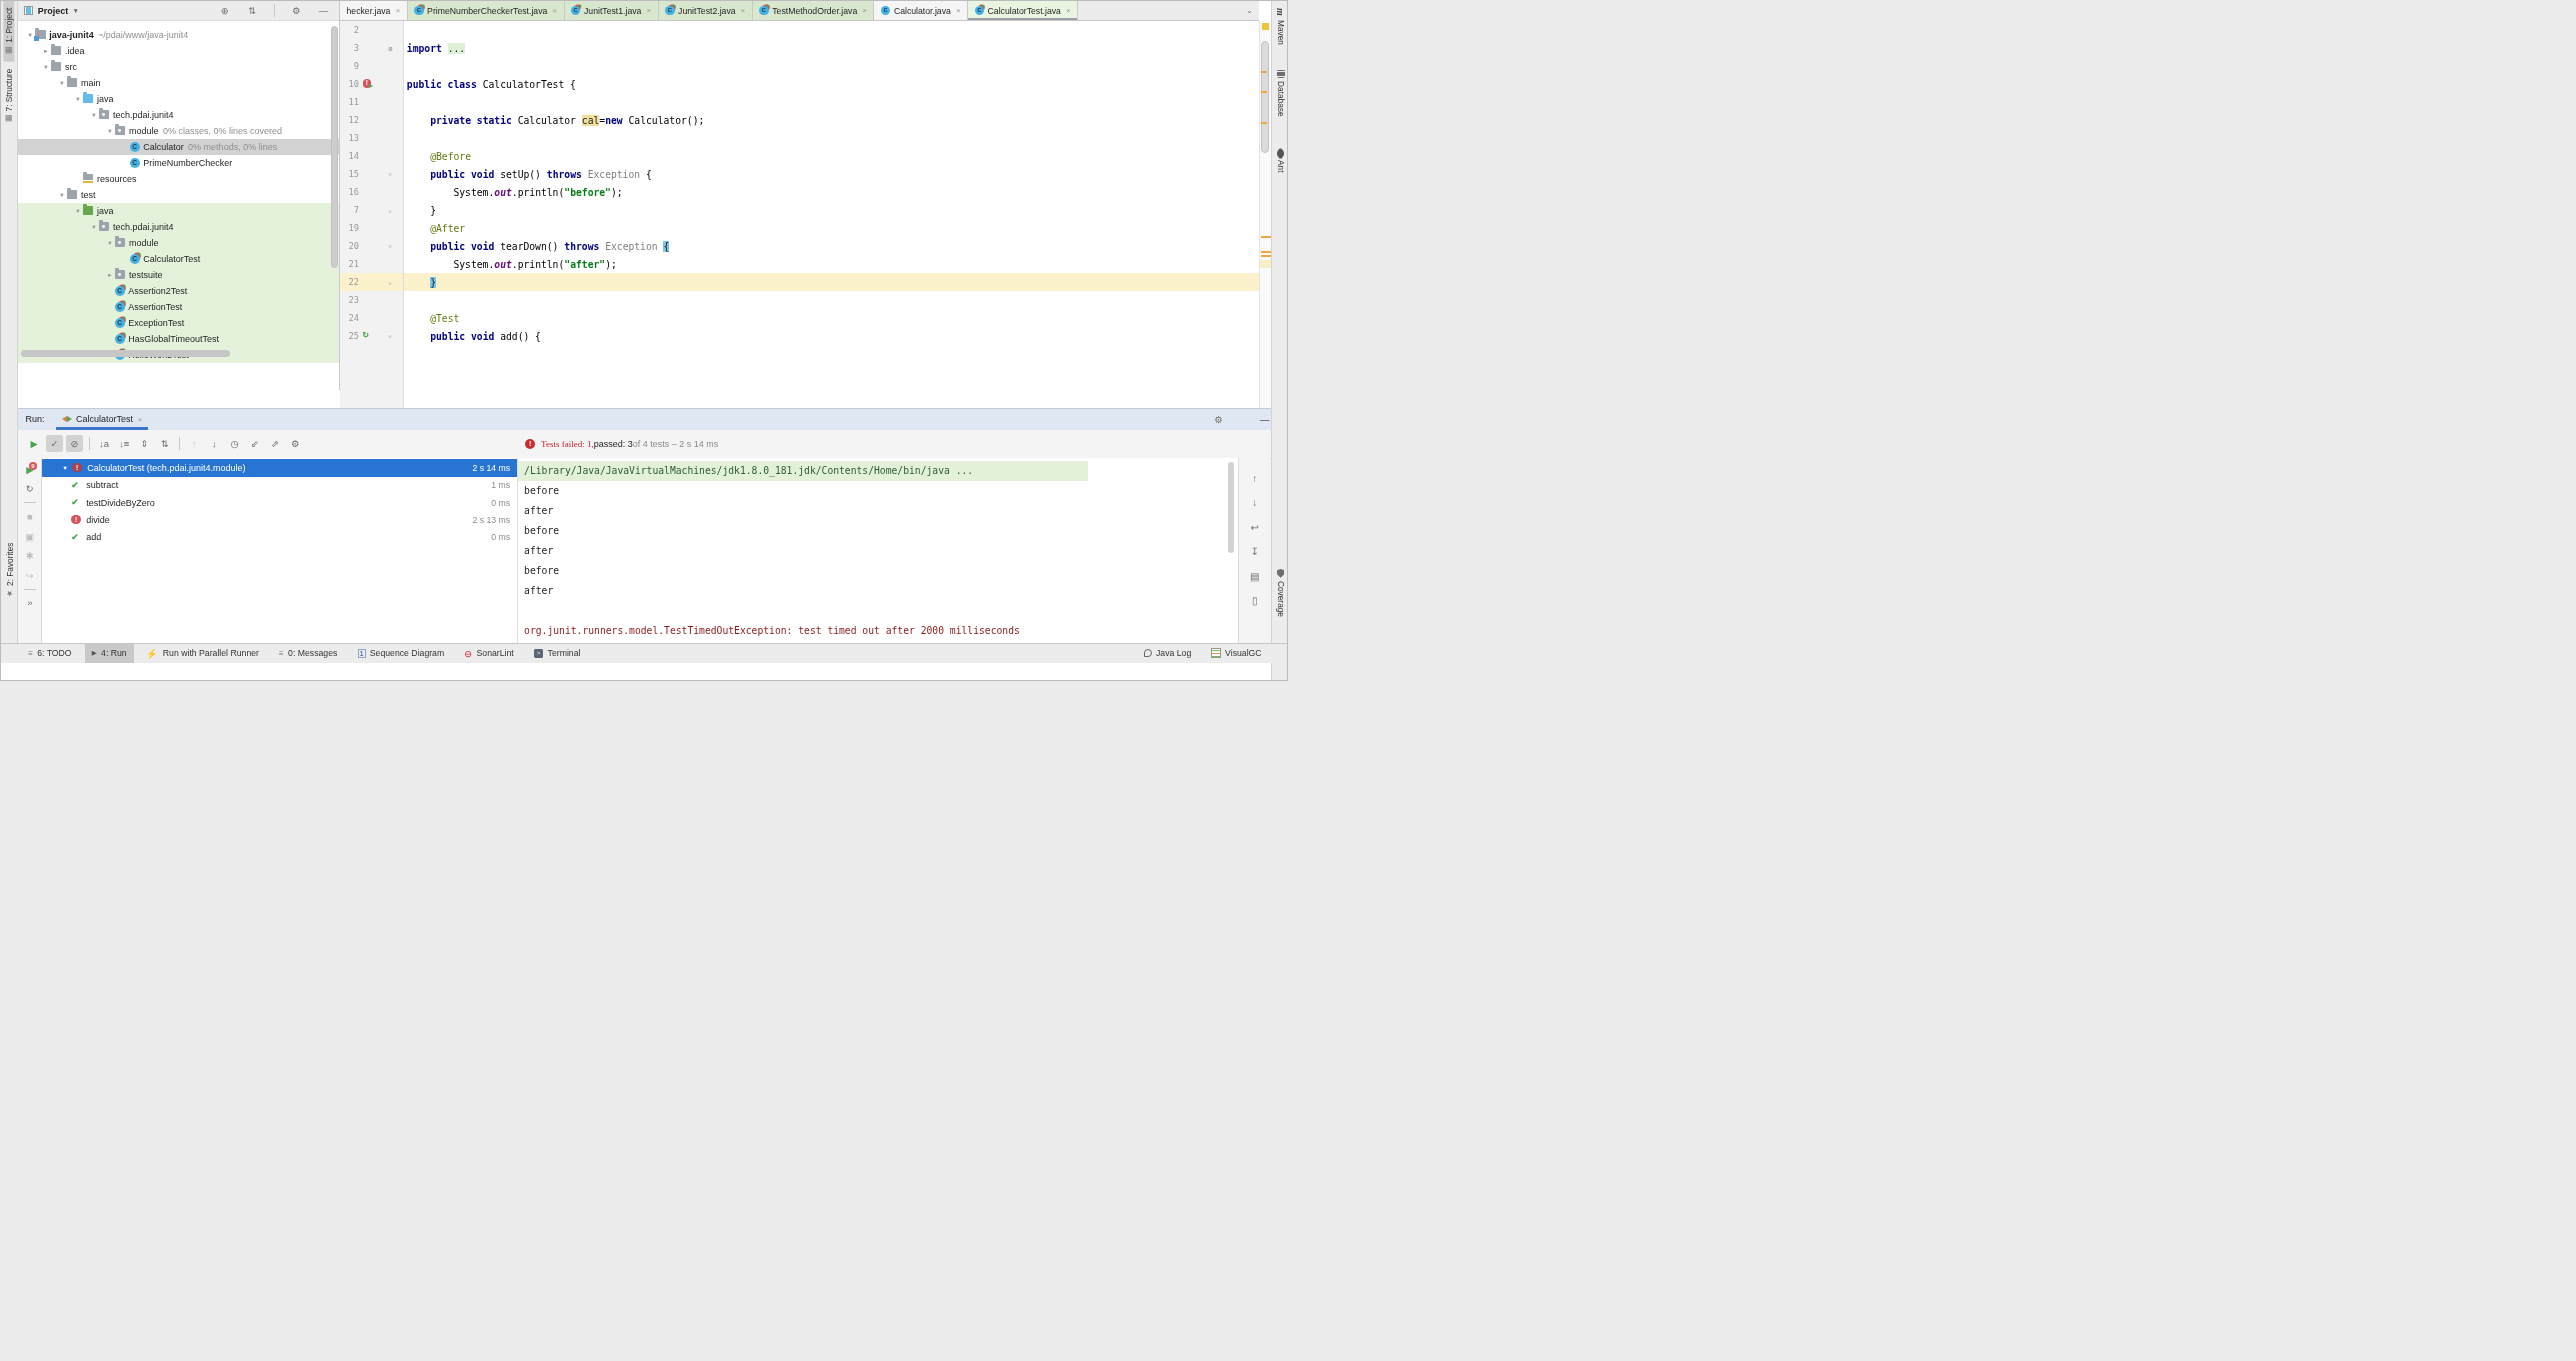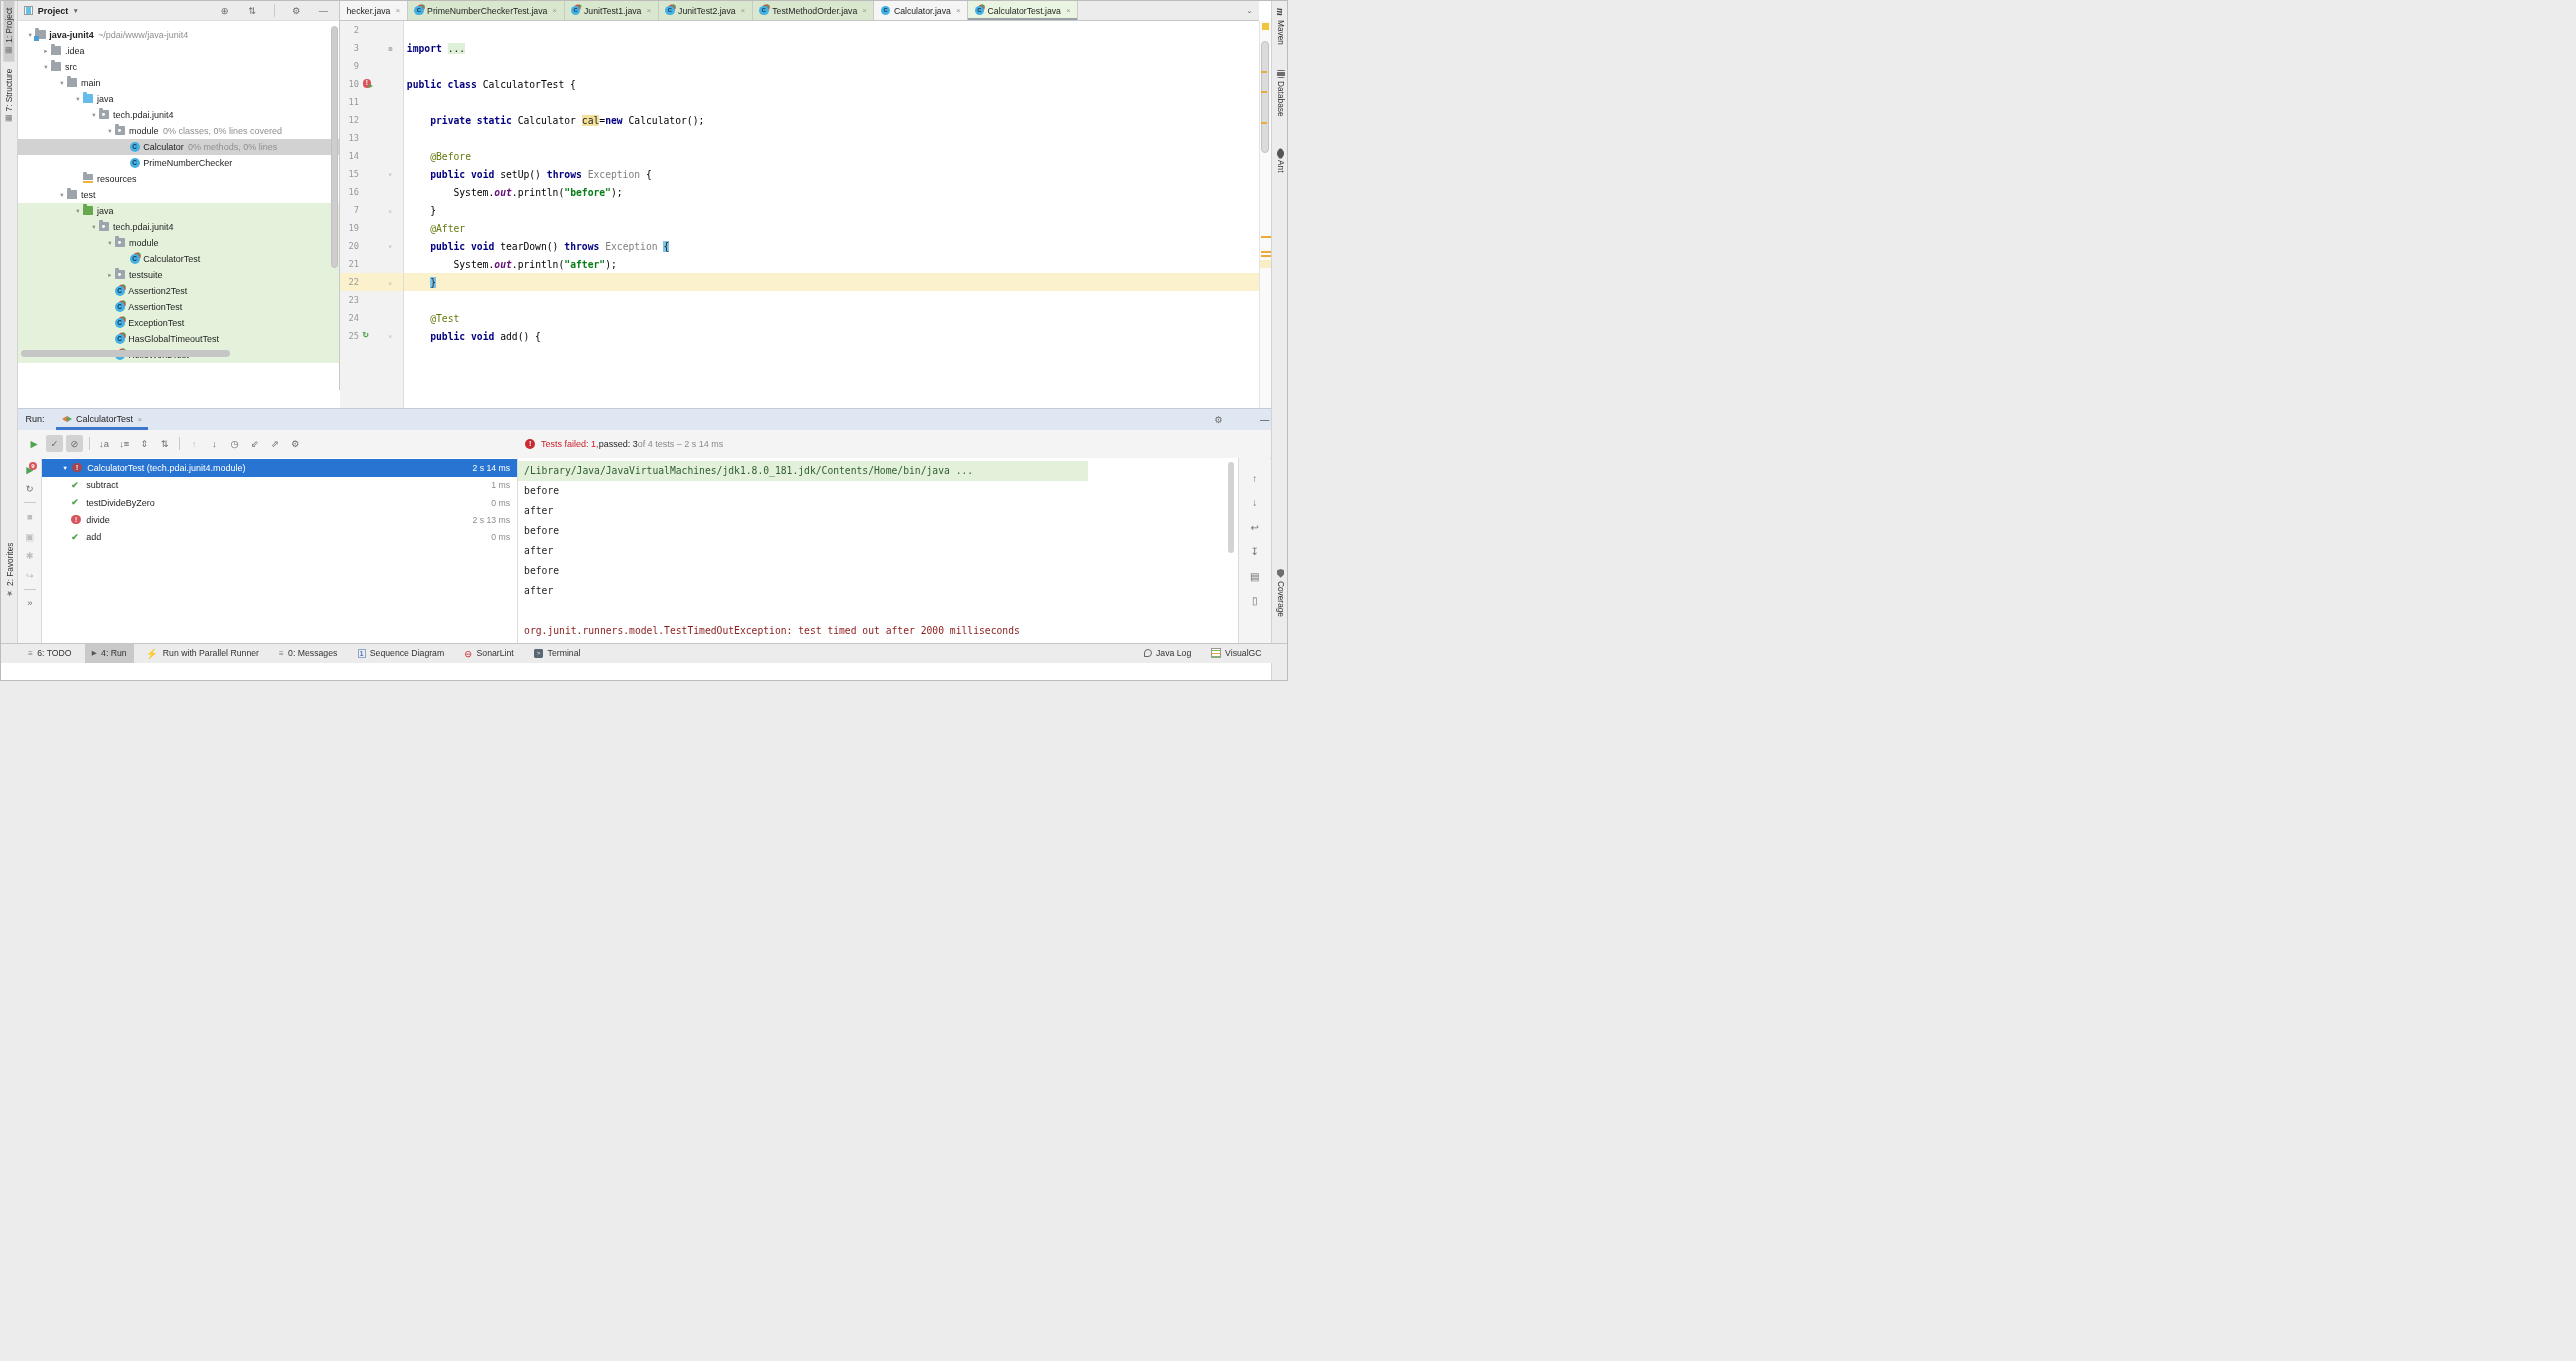--- a/index.html
+++ b/index.html
@@ -134,21 +134,21 @@
                 border-bottom:0.7px solid #D6D6D6; display:flex; align-items:center; padding-left:7.2px; }
   .tbi { display:inline-flex; align-items:center; justify-content:center; width:17.3px; height:17.3px;
          margin-right:2.9px; color:#6E6E6E; font-size:9.4px; border-radius:2.2px; cursor:default; }
   .tbi.pressed { background:#D2D2D2; }
   .tbi.dim { opacity:0.4; }
   .tbi.green-true, .tbi.name-rerun { color:#4DA450; }
   .tbi.name-sep { width:0.7px; height:12.3px; background:#C9C9C9; margin:0 5.8px 0 2.9px; border-radius:0; }
   .runstatus { position:absolute; left:507px; top:0; height:29px; display:flex; align-items:center; font-size:9px; }
   .err-ball { width:10px; height:10px; border-radius:50%; background:#CA2C34; color:#fff; font-weight:bold;
               font-size:7.2px; text-align:center; line-height:10px; margin-right:5.8px; }
-  .st-red { color:#C7222D; }
+  .st-red { color:#C7222D;font-family:Liberation Serif, serif; }
   .st-black { color:#1e1e1e; }
   .st-gray { color:#8a8a8a; }
 
   .runstrip { position:absolute; left:0; top:50px; width:24px; height:185px; background:#F4F4F4;
               border-right:0.7px solid #DCDCDC; display:flex; flex-direction:column; align-items:center; padding-top:4.3px; }
   .runstrip .tbi { margin:0 0 5px 0; width:14.4px; height:14.4px; }
   .runstrip .name-hsep { width:11.5px; height:0.7px; background:#C9C9C9; margin:1.4px 0 6.5px; }
   .badge { position:absolute; margin-left:6.5px; margin-top:-7.2px; background:#D8545C; color:#fff;
            font-size:6.1px; font-weight:bold; width:8px; height:8px; border-radius:50%; line-height:8px; text-align:center; }
   .tbi { position:relative; }

